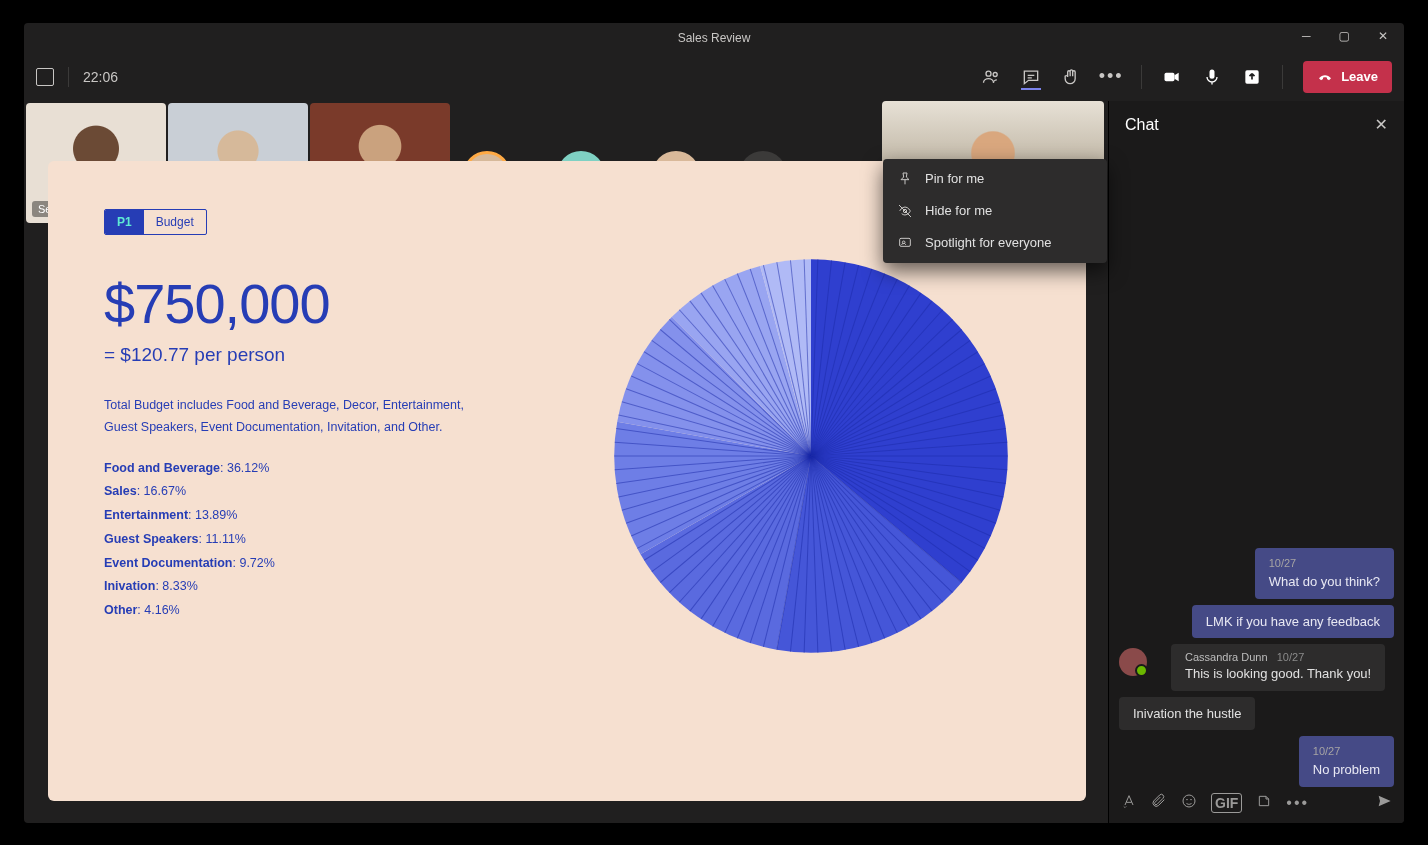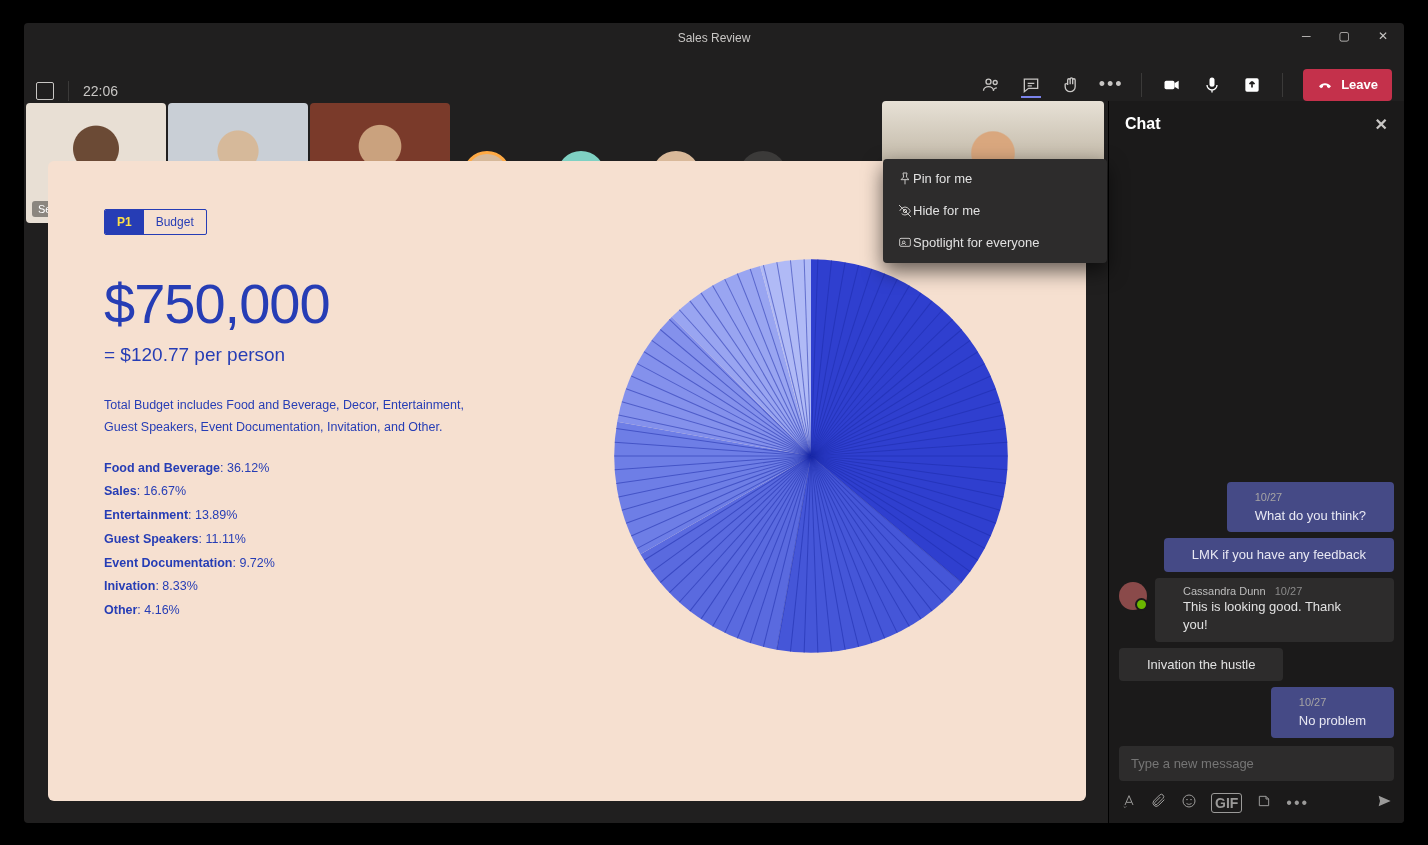--- a/index.html
+++ b/index.html
@@ -4,21 +4,21 @@
 <style>
   *{box-sizing:border-box;margin:0;padding:0;font-family:"Segoe UI",Arial,sans-serif}
   body{background:#000;display:flex;align-items:center;justify-content:center;height:845px;width:1428px;overflow:hidden}
   .device{width:1400px;height:820px;background:#000;border-radius:16px;padding:10px;box-shadow:0 0 0 2px #000}
   .screen{width:100%;height:100%;background:#201f1f;border-radius:4px;position:relative;overflow:hidden;color:#fff}
   
   .titlebar{height:30px;display:flex;align-items:center;justify-content:center;position:relative;color:#c8c6c4;font-size:12px}
   .wincontrols{position:absolute;right:0;top:0;display:flex;gap:28px;padding:6px 16px;color:#c8c6c4}
   .wincontrols span{font-size:12px;cursor:pointer}
   
-  .toolbar{height:48px;display:flex;align-items:flex-end;padding:0 12px}
+  .toolbar{height:48px;display:flex;align-items:center;padding:0 12px}
   .tb-left{display:flex;align-items:center;gap:14px;color:#c8c6c4}
   .tb-left .grid-ic{width:18px;height:18px;border:1.5px solid #c8c6c4;border-radius:2px;display:inline-block;position:relative}
   .tb-left .sep{width:1px;height:20px;background:#3b3a39}
   .tb-right{margin-left:auto;display:flex;align-items:center;gap:20px;color:#c8c6c4}
   .tb-ic{width:20px;height:20px;display:flex;align-items:center;justify-content:center;cursor:pointer}
   .tb-ic svg{width:20px;height:20px;stroke:#c8c6c4;fill:none;stroke-width:1.6}
   .tb-ic.sel{border-bottom:2px solid #7b83eb;padding-bottom:4px;margin-bottom:-6px}
   .tb-sep{width:1px;height:24px;background:#3b3a39}
   .leave-btn{background:#c4314b;color:#fff;border:none;padding:8px 14px;border-radius:4px;font-size:13px;font-weight:600;display:flex;align-items:center;gap:8px;cursor:pointer}
   
@@ -31,44 +31,44 @@
   .av{display:flex;flex-direction:column;align-items:center;gap:10px}
   .av .circ{width:48px;height:48px;border-radius:50%;display:flex;align-items:center;justify-content:center;font-size:14px;color:#1f5c53;background:#7fd1c3;position:relative;overflow:hidden}
   .av .nm2{font-size:11px;color:#c8c6c4;white-space:nowrap}
   .av.ring .circ{border:3px solid #ffaa44}
   .hand{position:absolute;left:-6px;bottom:-4px;width:16px;height:16px;background:#ffaa44;border-radius:50%;font-size:10px;display:flex;align-items:center;justify-content:center}
   .plus2{width:48px;height:48px;border-radius:50%;background:#3b3a39;color:#c8c6c4;display:flex;align-items:center;justify-content:center;font-size:14px}
   .bigtile{position:absolute;left:858px;top:0;width:222px;height:124px;border-radius:4px;overflow:hidden;background:#5a4f3a}
   .bigtile .more{position:absolute;left:6px;bottom:6px;width:22px;height:18px;background:rgba(0,0,0,.55);border-radius:3px;color:#fff;font-size:12px;display:flex;align-items:center;justify-content:center}
   
   .ctxmenu{position:absolute;left:859px;top:136px;width:224px;background:#2d2c2c;border-radius:4px;box-shadow:0 8px 20px rgba(0,0,0,.6);padding:4px 0;z-index:5}
-  .ctxitem{display:flex;align-items:center;padding:8px 14px;font-size:13px;color:#e1e1e1;cursor:pointer}
+  .ctxitem{display:flex;align-items:center;gap:12px;padding:8px 14px;font-size:13px;color:#e1e1e1;cursor:pointer}
   .ctxitem svg{width:16px;height:16px;stroke:#c8c6c4;fill:none;stroke-width:1.5}
   
   .slide{position:absolute;left:24px;top:138px;width:1038px;height:640px;background:#f6e0d0;border-radius:6px;color:#263db5;padding:48px 56px}
   .pill{display:inline-flex;border:1px solid #263db5;border-radius:2px;overflow:hidden;font-size:12px}
   .pill span{padding:5px 12px}
-  .pill .p1{background:#263db5;color:#fde047;font-weight:600}
+  .pill .p1{background:#263db5;color:#5eead4;font-weight:600}
   .bignum{font-size:56px;font-weight:400;margin-top:36px;letter-spacing:-1px}
   .perperson{font-size:19px;margin-top:8px}
   .desc{font-size:12.5px;margin-top:28px;line-height:1.8;max-width:360px}
   .breakdown{margin-top:18px;font-size:12.5px;line-height:1.9}
   .breakdown b{font-weight:700}
   .pie-holder{position:absolute;right:70px;top:90px;width:410px;height:410px}
   
   .chat{position:absolute;right:0;top:78px;bottom:0;width:296px;background:#1b1a1a;border-left:1px solid #000;display:flex;flex-direction:column}
-  .chat-hd{display:flex;align-items:center;justify-content:space-between;padding:14px 16px;font-size:16px;font-weight:700}
+  .chat-hd{display:flex;align-items:flex-end;justify-content:space-between;padding:14px 16px;font-size:16px;font-weight:400}
   .chat-body{flex:1;overflow:hidden;display:flex;flex-direction:column;justify-content:flex-end;padding:10px 10px 0;gap:6px}
-  .msg{max-width:240px;border-radius:4px;padding:8px 28px;font-size:13px;line-height:1.35}
+  .msg{max-width:240px;border-radius:4px;padding:8px 14px;font-size:13px;line-height:1.35}
   .msg .ts{font-size:11px;color:#a6a4a4;margin-bottom:2px}
   .msg.self{align-self:flex-end;background:#454a86;color:#e8e8f3}
   .msg.other{align-self:flex-start;background:#2d2c2c;color:#e1e1e1}
   .msg.other.named{padding-top:6px}
   .msg .from{font-size:11px;color:#bdbdbd}
-  .withava{display:flex;gap:8px;align-self:flex-start}
+  .withava{display:flex;gap:24px;align-self:flex-start}
   .withava .ava{width:28px;height:28px;border-radius:50%;background:#8a4a4a;margin-top:4px;position:relative;flex:none}
   .withava .ava::after{content:"";position:absolute;right:-1px;bottom:-1px;width:9px;height:9px;border-radius:50%;background:#6bb700;border:2px solid #1b1a1a}
   .chat-input{padding:8px 10px 6px}
   .chat-input input{width:100%;background:#2d2c2c;border:none;color:#e1e1e1;padding:10px 12px;border-radius:4px;font-size:13px;outline:none}
   .chat-tools{display:flex;align-items:center;gap:14px;padding:6px 12px 10px;color:#9b9a99}
   .chat-tools .send{margin-left:auto}
   .chat-tools svg{width:16px;height:16px;stroke:#9b9a99;fill:none;stroke-width:1.5}
   .gif{font-size:14px;border:1px solid #9b9a99;border-radius:3px;padding:1px 3px;font-weight:700}
   
   .face{display:block;width:100%;height:100%}
@@ -356,23 +356,20 @@
             </div>
           </div>
           <div class="msg other">
             <div>Inivation the hustle</div>
           </div>
           <div class="msg self">
             <div class="ts">10/27</div>
             <div>No problem</div>
           </div>
         </div>
-    <div class="chat-input">
-      <input type="text" placeholder="Type a new message" style="">
-    </div>
     <div class="chat-tools">
       <span><svg viewBox="0 0 24 24">
               <path d="M6 18L12 4l6 14M8 14h8"></path>
               <path d="M4 20l2 2 2-2" stroke-width="1"></path>
             </svg></span>
       <span><svg viewBox="0 0 24 24">
               <path d="M20 10l-9 9a5 5 0 01-7-7l9-9a3.5 3.5 0 015 5l-9 9a2 2 0 01-3-3l8-8"></path>
             </svg></span>
       <span><svg viewBox="0 0 24 24">
               <circle cx="12" cy="12" r="9"></circle>

